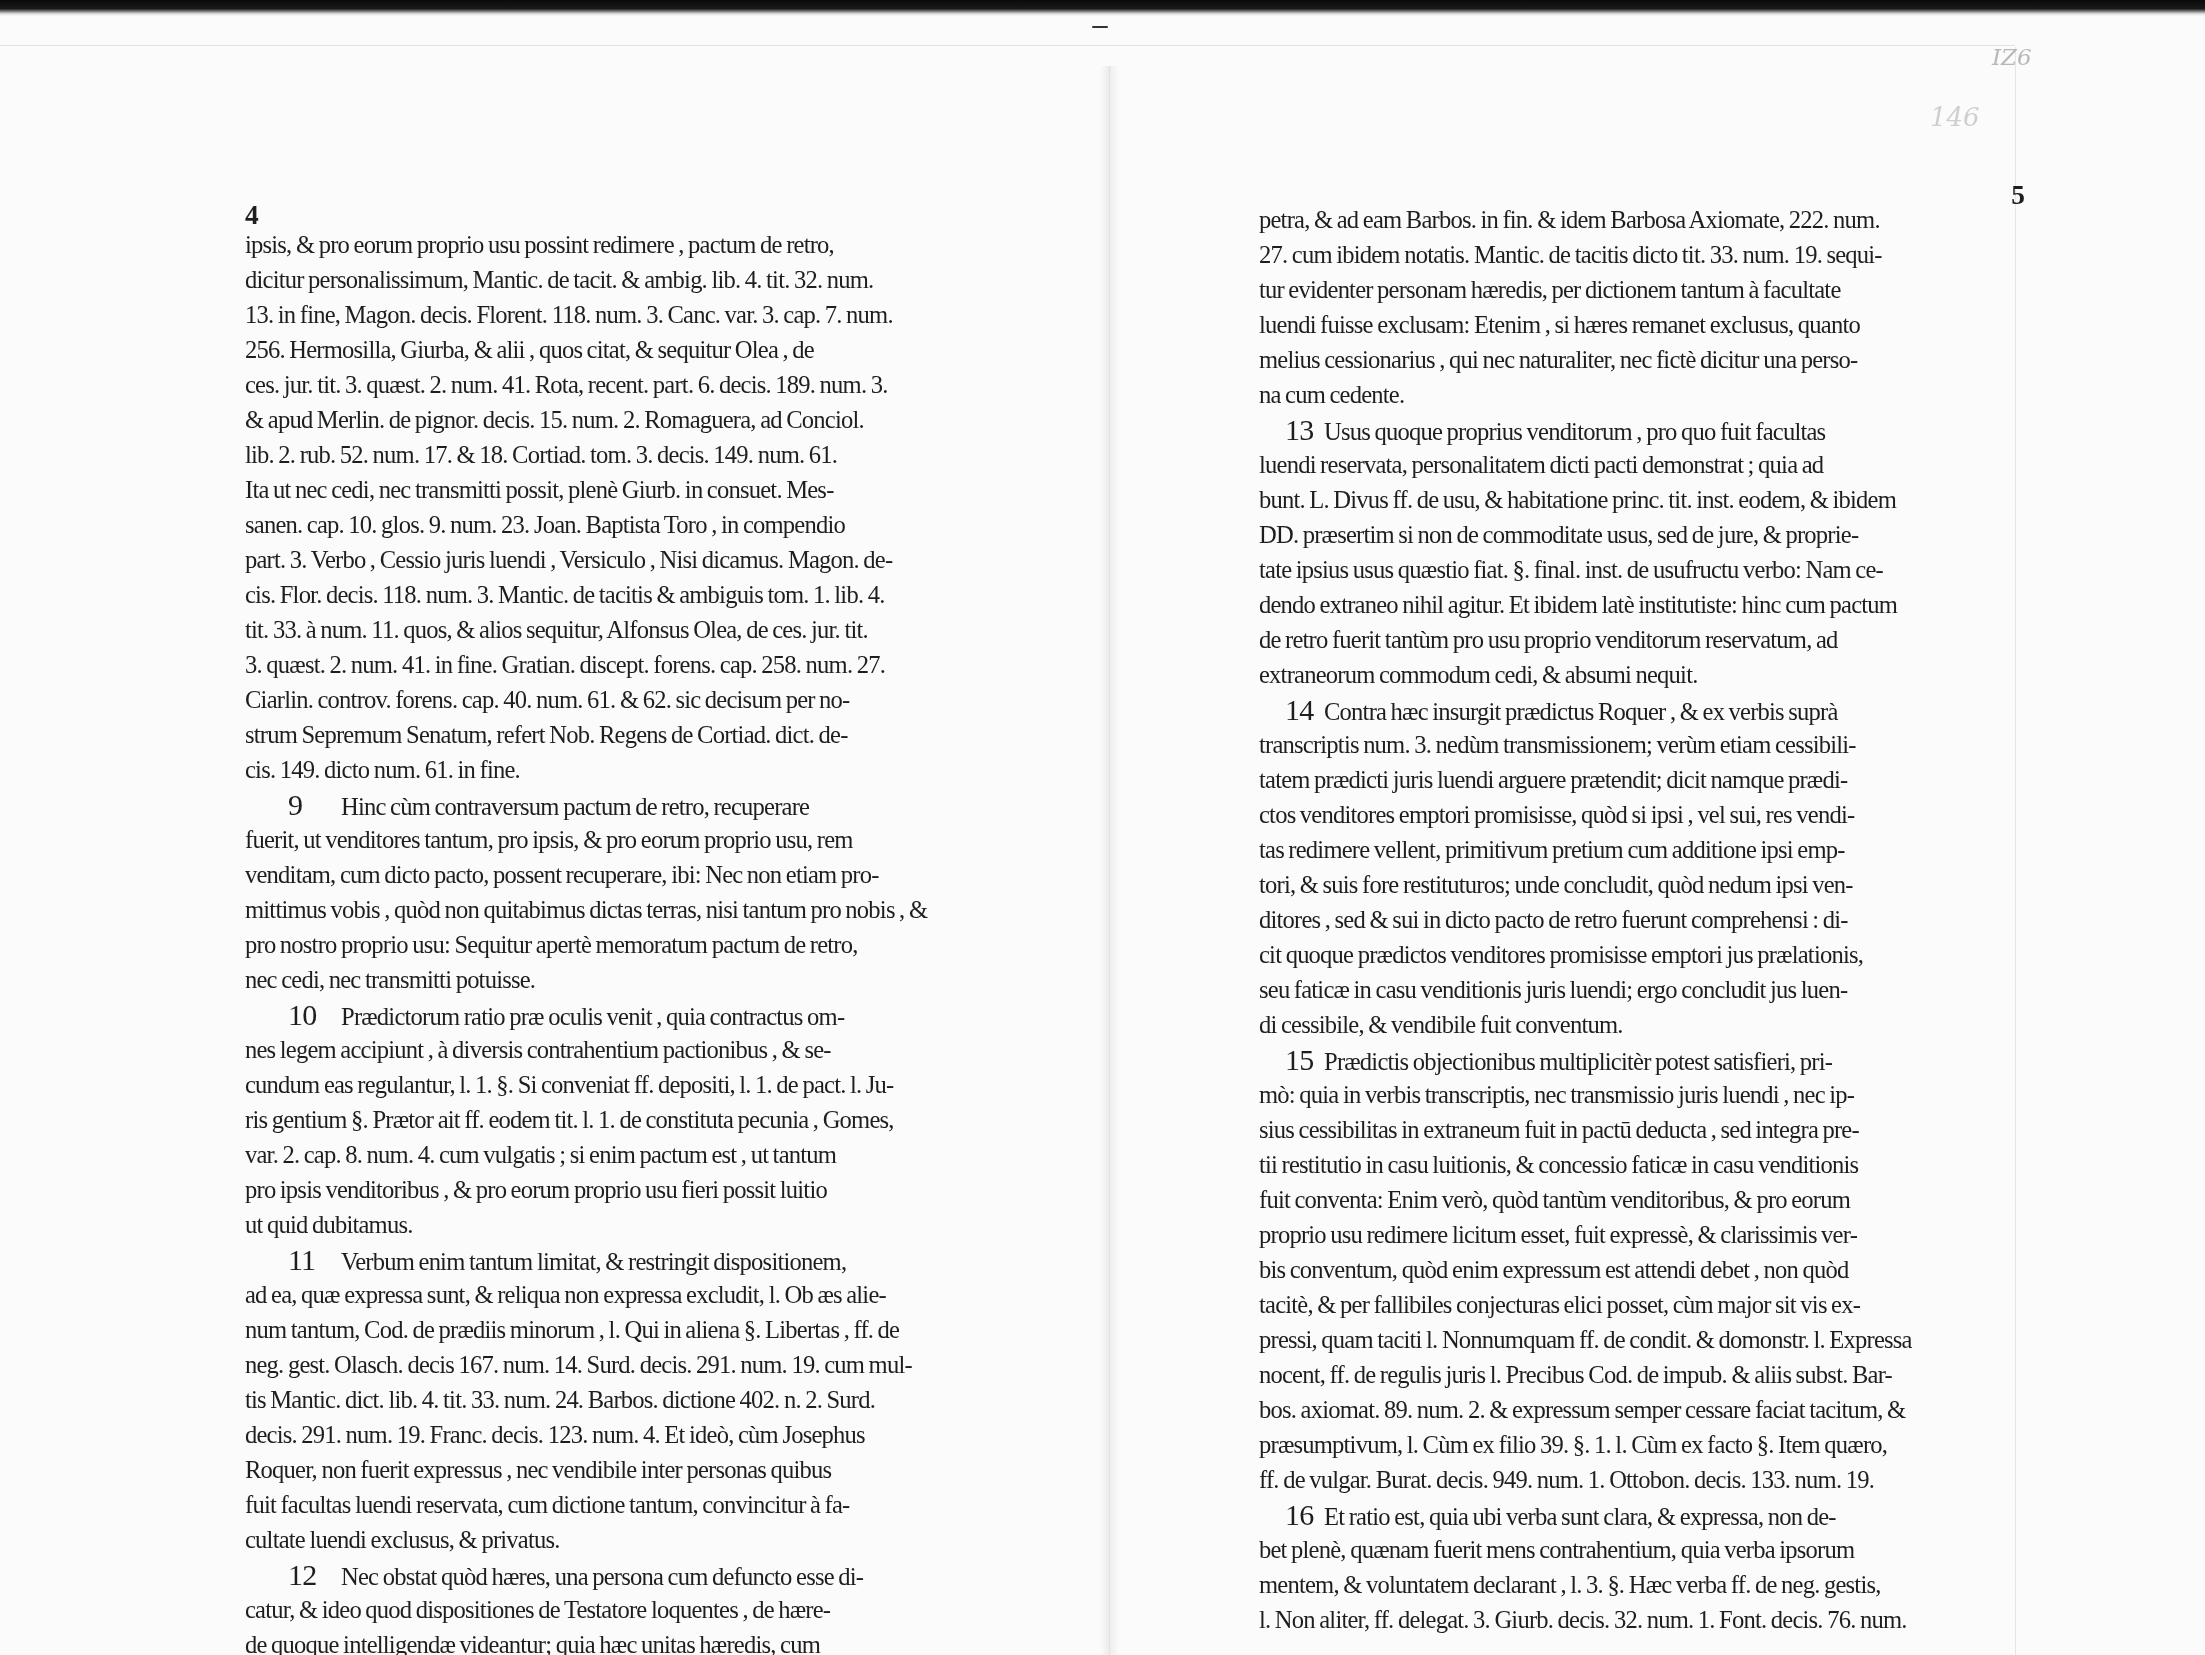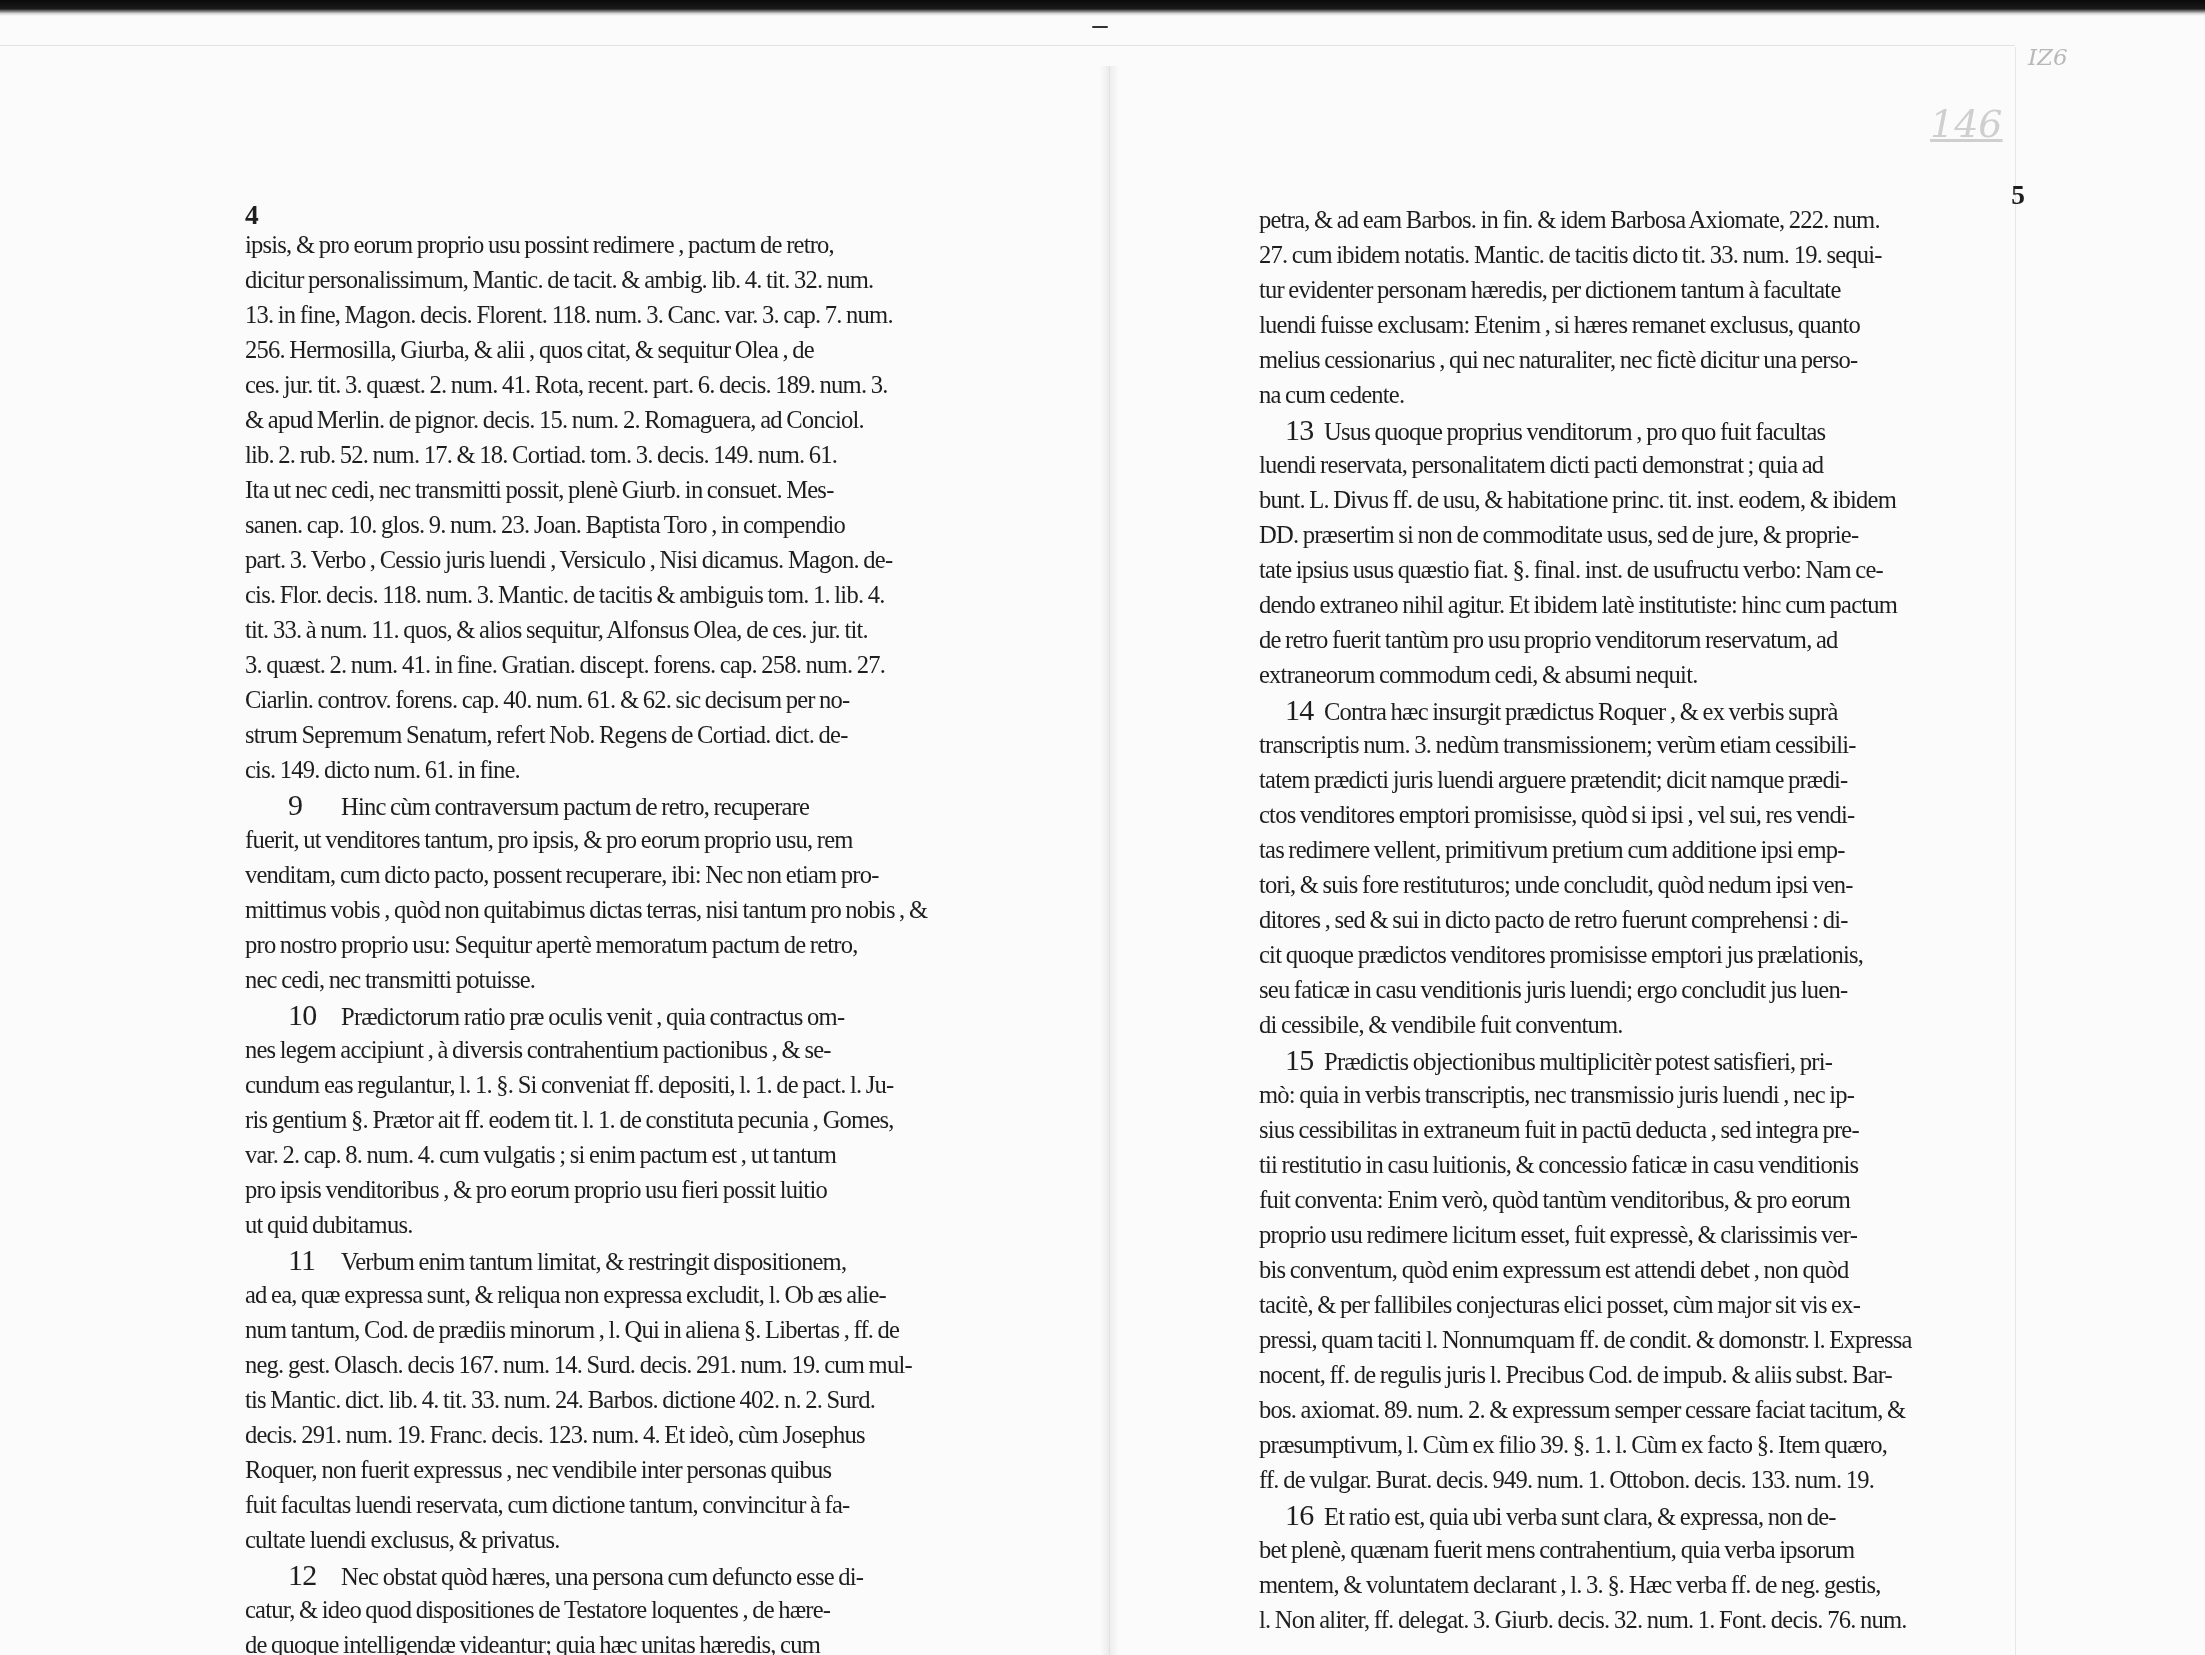--- a/index.html
+++ b/index.html
@@ -20,22 +20,22 @@
     }
     .gutter {
       position: absolute; left: 1100px; top: 66px; width: 19px; height: 1589px;
       background: linear-gradient(to right, rgba(0,0,0,0) 0%, rgba(0,0,0,0.06) 45%, rgba(0,0,0,0.10) 50%, rgba(0,0,0,0.05) 55%, rgba(0,0,0,0) 100%);
     }
     .speck { position: absolute; left: 1092px; top: 26px; width: 16px; height: 2.4px; background: #333; border-radius: 1.4px; }
     .right-edge { position: absolute; left: 2015px; top: 47px; width: 1.4px; height: 1608px; background: #e6e6e6; }
     .pencil {
       position: absolute; color: #b8b8b8; font-family: "DejaVu Serif", serif; font-style: italic;
     }
-    .pencil.a { left: 1992px; top: 44px; font-size: 23px; margin-left: 36px; }
-    .pencil.b { left: 1930px; top: 102px; font-size: 38px; color: #cfcfcf; text-decoration: underline; }
+    .pencil.a { left: 1992px; top: 44px; font-size: 23px; }
+    .pencil.b { left: 1930px; top: 102px; font-size: 26px; color: #cfcfcf; }
 
     .page {
       position: absolute; top: 208px;
     }
     .page.left { left: 245px; width: 820px; }
     .page.right { left: 1259px; width: 803px; top: 182px; }
 
     .folio {
       font-size: 27.4px; font-weight: bold; line-height: 1;
       position: absolute;

